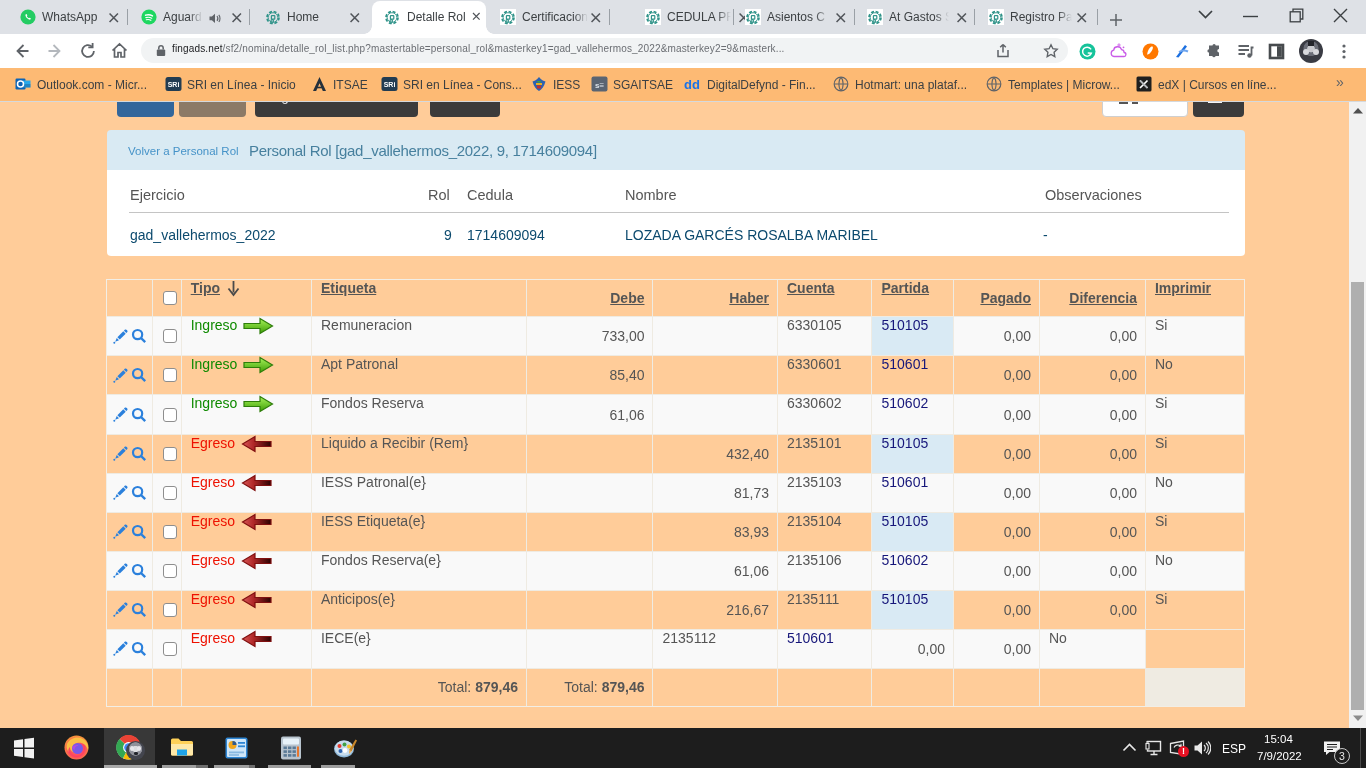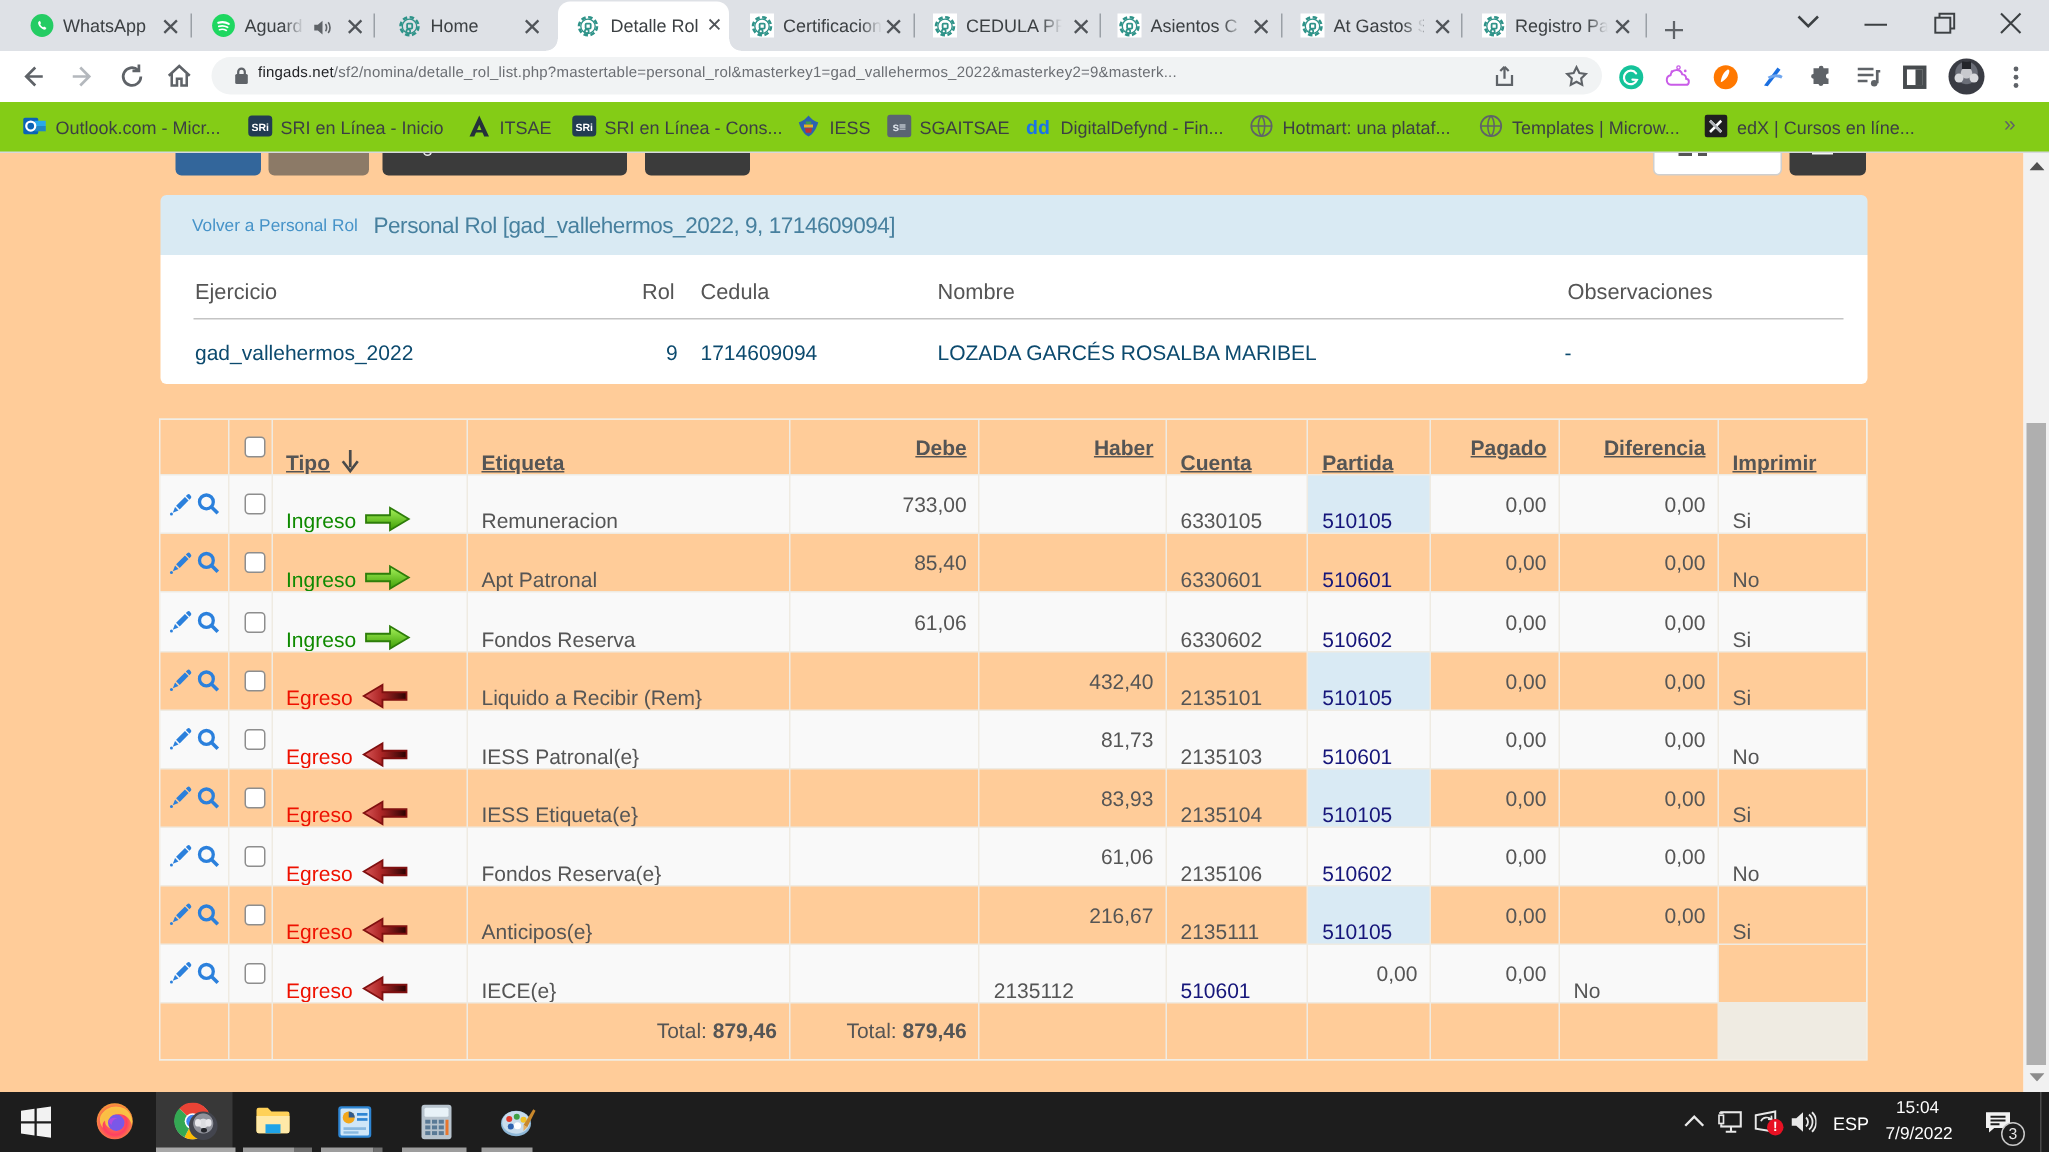--- a/index.html
+++ b/index.html
@@ -12,41 +12,41 @@
   .tab .ttl { position:absolute; left:34px; top:8px; font-size:12px; color:#3C4043; white-space:nowrap; overflow:hidden; }
   .tab .fade::after { content:""; position:absolute; right:0; top:0; bottom:0; width:14px; background:linear-gradient(to right, rgba(222,225,230,0), #DEE1E6); }
   .tab .cl  { position:absolute; top:9px; width:14px; height:14px; }
   .tabsep { position:absolute; top:9px; width:1px; height:16px; background:#9AA0A6; }
   #activetab { position:absolute; left:372px; top:1px; width:114px; height:33px; background:#FFFFFF; border-radius:8px 8px 0 0; }
   
   #toolbar { position:absolute; left:0; top:34px; width:1366px; height:34px; background:#FFFFFF; }
   #omni { position:absolute; left:141px; top:4px; width:927px; height:25px; background:#F1F3F4; border-radius:13px; }
   #omni .url { position:absolute; left:31px; top:5px; font-size:10px; letter-spacing:0.15px; color:#202124; white-space:nowrap; }
   
-  #bookbar { position:absolute; left:0; top:68px; width:1366px; height:34px; background:#84cc16; border-bottom:1px solid #D5D9DD; }
+  #bookbar { position:absolute; left:0; top:68px; width:1366px; height:34px; background:#fdba74; border-bottom:1px solid #D5D9DD; }
   .bm { position:absolute; top:8px; height:17px; font-size:12px; color:#3C4043; white-space:nowrap; }
   .bm .bt { position:absolute; left:22px; top:2px; }
   
   #page { position:absolute; left:0; top:102px; width:1349px; height:626px; background:#FFCC99; overflow:hidden; }
   .topbtn { position:absolute; top:-6px; height:21px; border-radius:4px; }
   #bluebar { position:absolute; left:107px; top:28px; width:1138px; height:40px; background:#D9EAF3; border-radius:4px 4px 0 0; }
   #masterbox { position:absolute; left:107px; top:68px; width:1138px; height:86px; background:#FFFFFF; border-radius:0 0 4px 4px; }
   .mh { position:absolute; top:17px; font-size:14.5px; font-weight:normal; color:#555555; }
   .mv { position:absolute; top:57px; font-size:14px; color:#0c4a6e; }
   
   #gridwrap { position:absolute; left:106px; top:177px; width:1139px; height:428px; }
   #grid { display:grid; width:1139px; height:427.5px; background:#EFEBE2;
           grid-template-columns:45px 27.7px 129.3px 214px 125.5px 123.5px 93.5px 80.5px 85px 105px 98px;
           grid-template-rows:36.4px repeat(9, 38.05px) 36.7px; gap:1px; border:1px solid #F2EEE6; }
   #grid > div { background:#FFCC99; font-size:14px; color:#555555; position:relative; overflow:hidden; }
   #grid > div.w { background:#F9F9F9; }
   #grid > div.bl { background:#D9EAF4; }
   .hc { font-weight:bold; }
   .hc span { text-decoration:underline; }
-  .cell-l { padding-left:9px; display:flex; align-items:flex-end; }
+  .cell-l { padding-left:9px; display:flex; align-items:flex-start; }
   .cell-r { padding-right:8px; display:flex; align-items:center; justify-content:flex-end; }
   
   .grn { color:#0F8A00; }
   #grid > div.navy { color:#16167A; }
   .red { color:#EE1100; }
   .icell { display:flex; align-items:center; justify-content:center; gap:3px; }
   .ckcell { display:flex; align-items:center; justify-content:center; padding-left:7px; }
   .ckb { width:14px; height:14px; background:#FFFFFF; border:1.4px solid #8E8E8E; border-radius:3px; }
   
   #sbar { position:absolute; left:1349px; top:102px; width:17px; height:626px; background:#F1F1F1; }
@@ -129,21 +129,21 @@
   <div class="tab" style="left:488px; width:121px;">
     <svg class="fav favw" viewBox="0 0 16 16">
         <use href="#gear"></use>
       </svg>
     <div class="ttl fade" style="width:66px;">Certificacion</div>
     <svg class="cl" style="left:101px;" viewBox="0 0 11 11">
         <use href="#tabx"></use>
       </svg>
   </div>
 
-  <div class="tab" style="left:610px; width:123px;">
+  <div class="tab" style="left:633px; width:123px;">
     <svg class="fav favw" viewBox="0 0 16 16">
         <use href="#gear"></use>
       </svg>
     <div class="ttl fade" style="width:64px;">CEDULA PR</div>
     <svg class="cl" style="left:104px;" viewBox="0 0 11 11">
         <use href="#tabx"></use>
       </svg>
   </div>
 
   <div class="tab" style="left:733px; width:121px;">

